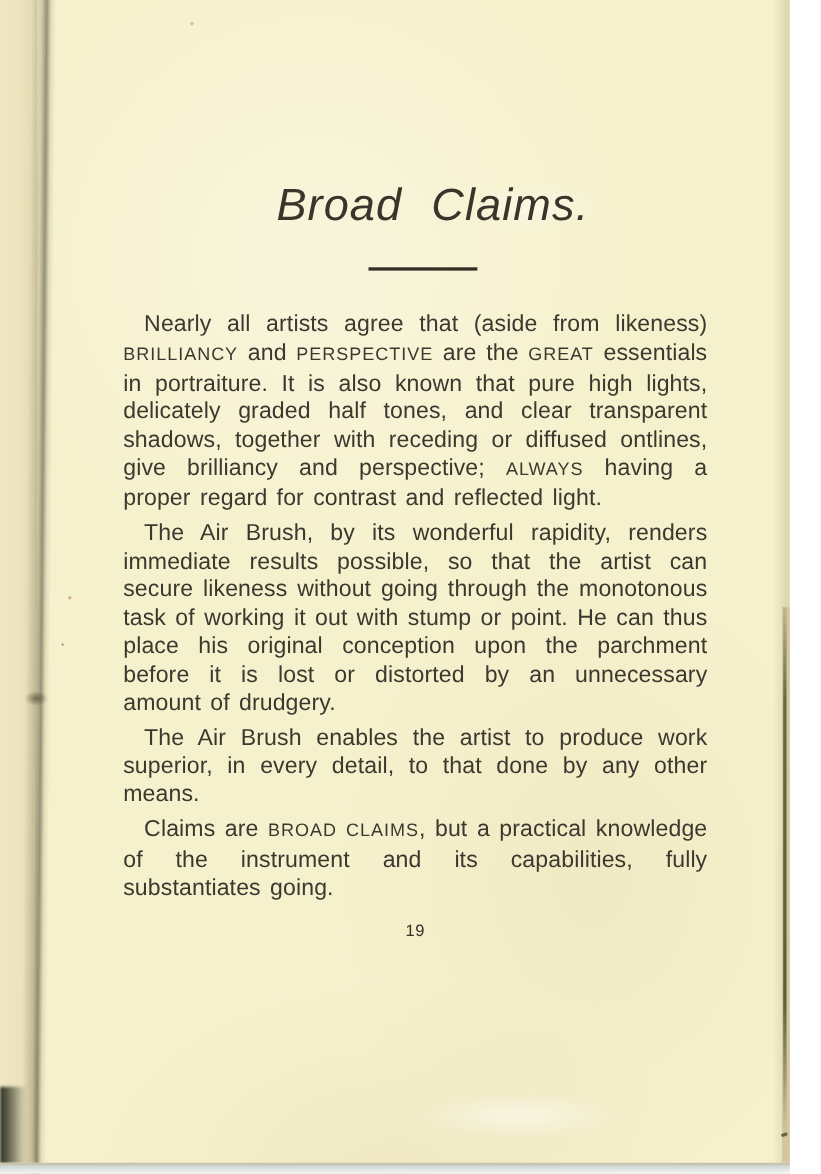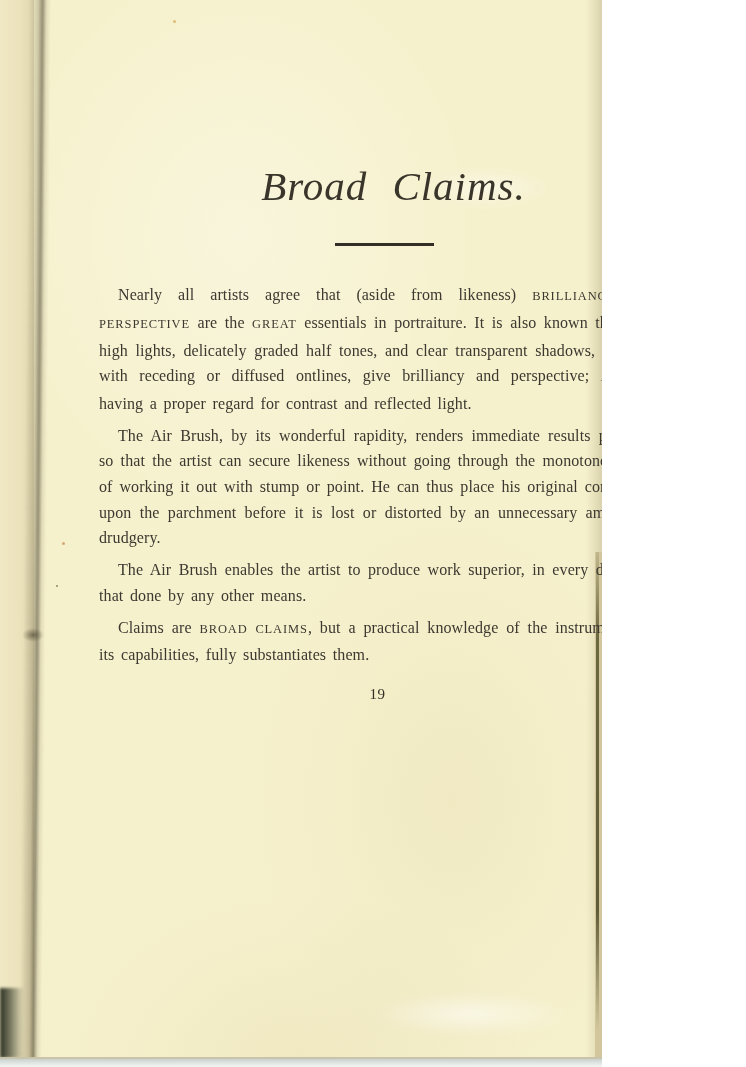--- a/index.html
+++ b/index.html
@@ -5,27 +5,27 @@
   :root {
     --paper: #f6f1cd;
     --ink: #3c3830;
     --edge-tan: #d2c79c;
     --gutter: #6f6547;
     --bottom-strip: #dce2df;
   }
   * { margin:0; padding:0; box-sizing:border-box; }
   html,body { width:746px; height:1067px; background:#fff; }
   .scan {
-    position:relative; width:602px; height:1067px; overflow:hidden;
+    position:relative; width:718px; height:1067px; overflow:hidden;
     background:
       radial-gradient(ellipse 60% 40% at 40% 22%, rgba(255,255,255,0.30), rgba(255,255,255,0) 65%),
       radial-gradient(ellipse 55% 45% at 75% 75%, rgba(214,199,150,0.18), rgba(214,199,150,0) 60%),
       radial-gradient(ellipse 70% 30% at 50% 100%, rgba(222,208,160,0.25), rgba(222,208,160,0) 55%),
       var(--paper);
-    font-family:Liberation Serif, serif;
+    font-family:Liberation Sans, sans-serif;
   }
   
   .facing-strip {
     position:absolute; left:0; top:0; width:34px; height:1057px;
     background:linear-gradient(to right,#f0e8c4 0%,#ece3bd 55%,#e0d7b0 100%);
   }
   .gutter-crease {
     position:absolute; left:24px; top:-8px; width:28px; height:1075px;
     background:linear-gradient(to right, rgba(110,100,70,0) 0%, rgba(110,100,70,0.28) 34%,
        rgba(72,65,44,0.55) 50%, rgba(110,100,70,0.15) 64%, rgba(255,255,255,0) 80%);
@@ -80,22 +80,22 @@
   
   .content { position:absolute; left:99px; top:0; width:557px; color:var(--ink); }
   .title {
     margin-top:163px; text-align:center; transform:translateX(16px);
     font-style:italic; font-weight:400; font-size:41px; line-height:1.15;
     letter-spacing:1px; word-spacing:14px; color:#39352b;
   }
   .rule { width:99px; height:3px; background:#332f27; margin:33px 0 0 236px; }
   .text-block { margin-top:36px; }
   .para {
-    text-align:justify; text-indent:19px; margin:0 0 6px;
-    font-size:16px; line-height:25.7px; word-spacing:2.5px; letter-spacing:0.1px;
+    text-align:justify; text-indent:19px; margin:0 13px 6px;
+    font-size:21px; line-height:25.7px; word-spacing:2.5px; letter-spacing:0.1px;
   }
   .para .sc { font-size:0.78em; letter-spacing:0.9px; }
   .page-number { text-align:center; margin-top:18px; font-size:15px; letter-spacing:0.5px; color:#343028; }
 </style>
 </head>
 <body>
 
 <div class="scan">
   <div class="facing-strip"></div>
   <div class="gutter-crease"></div>
@@ -113,17 +113,17 @@
   <div class="speck speck-5"></div>
   <div class="bottom-strip"></div>
 
   <div class="content">
     <div class="title">Broad Claims.</div>
     <div class="rule"></div>
     <div class="text-block">
         <p class="para"><span>Nearly all artists agree that (aside from likeness) </span><span class="sc">BRILLIANCY</span><span> and </span><span class="sc">PERSPECTIVE</span><span> are the </span><span class="sc">GREAT</span><span> essentials in portraiture. It is also known that pure high lights, delicately graded half tones, and clear transparent shadows, together with receding or diffused ontlines, give brilliancy and perspective; </span><span class="sc">ALWAYS</span><span> having a proper regard for contrast and reflected light.</span></p>
         <p class="para"><span>The Air Brush, by its wonderful rapidity, renders immediate results possible, so that the artist can secure likeness without going through the monotonous task of working it out with stump or point. He can thus place his original conception upon the parchment before it is lost or distorted by an unnecessary amount of drudgery.</span></p>
         <p class="para"><span>The Air Brush enables the artist to produce work superior, in every detail, to that done by any other means.</span></p>
-        <p class="para"><span>Claims are </span><span class="sc">BROAD CLAIMS</span><span>, but a practical knowledge of the instrument and its capabilities, fully substantiates them.</span></p>
+        <p class="para"><span>Claims are </span><span class="sc">BROAD CLAIMS</span><span>, but a practical knowledge of the instrument and its capabilities, fully substantiates going.</span></p>
       </div>
     <div class="page-number">19</div>
   </div>
 </div>
 
 </body></html>

